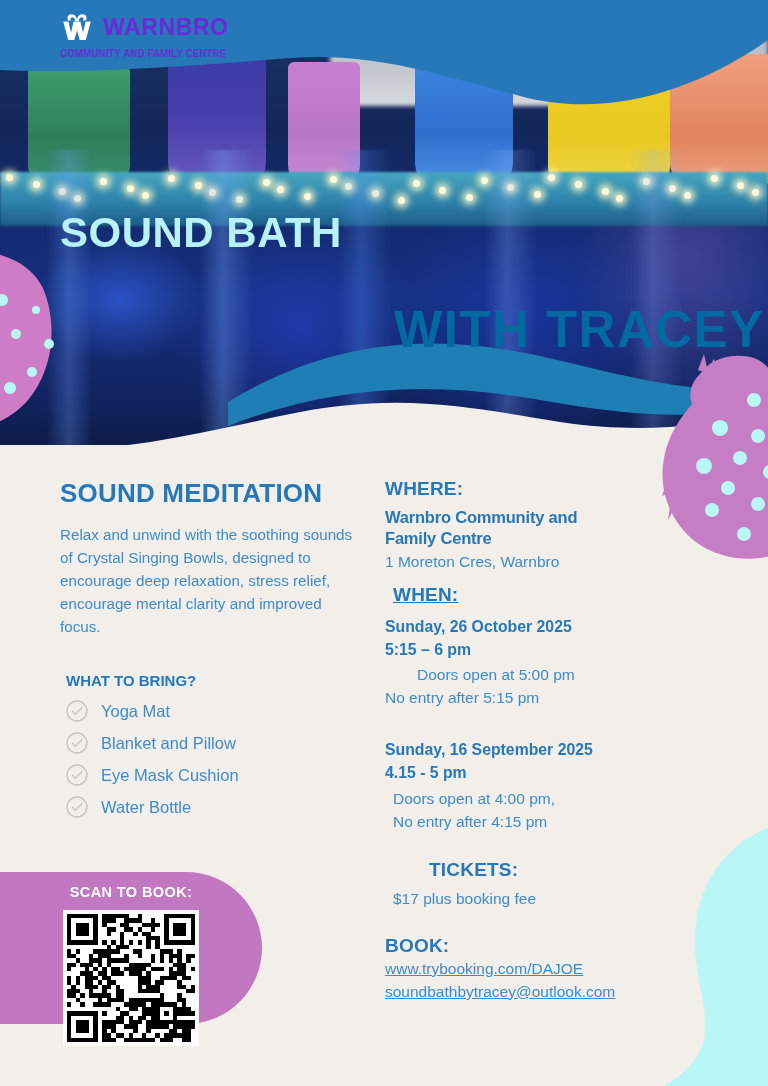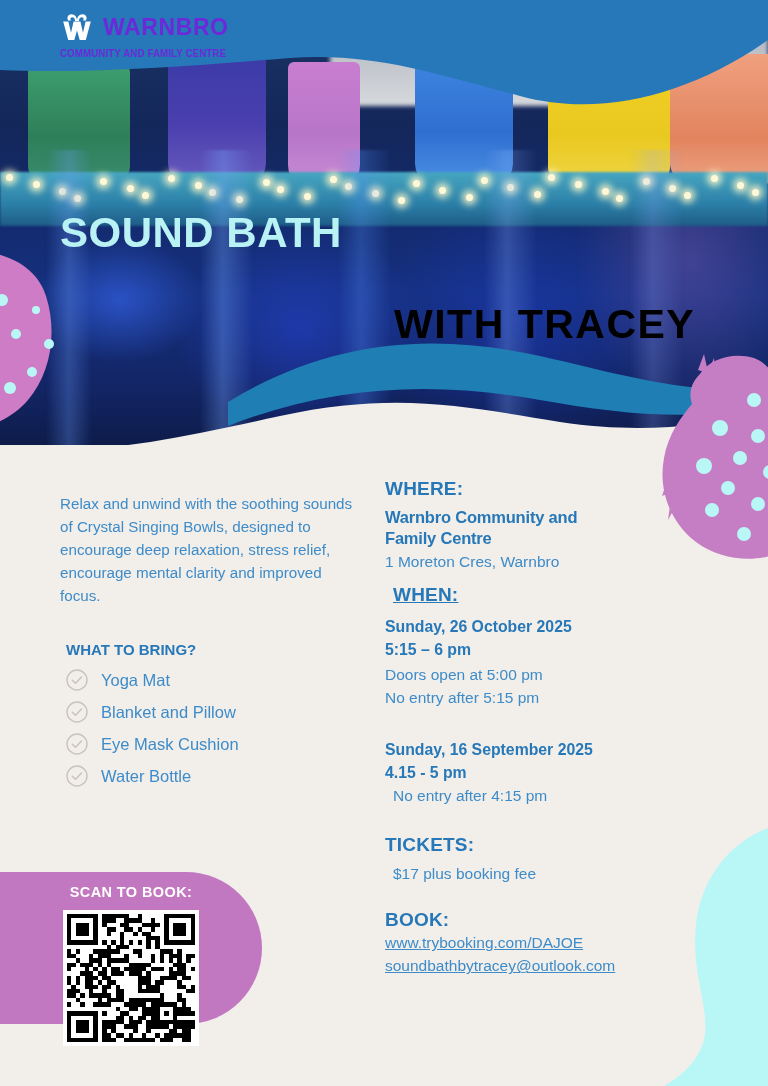--- a/index.html
+++ b/index.html
@@ -91,21 +91,21 @@
   .blob-right { position:absolute; left:648px; top:352px; width:132px; height:212px; z-index:4; }
   .cyan-wave { position:absolute; left:640px; top:828px; width:128px; height:258px; z-index:1; }
 
   
   .title-main {
     position:absolute; left:60px; top:212px; z-index:5;
     font-size:42px; font-weight:bold; color:#b9f2f4; letter-spacing:.5px; line-height:1;
   }
   .title-sub {
     position:absolute; left:394px; top:304px; z-index:5;
-    font-size:41px; font-weight:bold; color:#000000; letter-spacing:1.5px; line-height:1;
+    font-size:51px; font-weight:bold; color:#0369a1; letter-spacing:1.5px; line-height:1;
   }
 
   
   .content { position:absolute; left:0; top:460px; width:768px; z-index:3; }
   .col-left { position:absolute; left:60px; top:18px; width:300px; }
   .col-right { position:absolute; left:385px; top:18px; width:330px; }
 
   .h-blue { color:#2678b8; font-weight:bold; }
   .sec-title { font-size:26px; letter-spacing:.2px; }
   .body-text {
@@ -252,20 +252,21 @@
     <circle cx="96" cy="182" r="7" fill="#b9f7f7"></circle>
   </svg>
 
   <svg class="cyan-wave" viewBox="0 0 128 258" preserveAspectRatio="none">
     <path d="M128,0 C96,12 62,44 56,96 C50,150 74,186 62,218 C54,238 38,250 24,258 L128,258 Z" fill="#b9f7f7"></path>
   </svg>
 
   <div class="content">
 
     <div class="col-left">
+      <div class="h-blue sec-title">SOUND MEDITATION</div>
       <div class="body-text">Relax and unwind with the soothing sounds of Crystal Singing Bowls, designed to encourage deep relaxation, stress relief, encourage mental clarity and improved focus.</div>
 
       <div class="h-blue bring-title">WHAT TO BRING?</div>
       <ul class="bring-list">
         <li>
           <svg class="chk" viewBox="0 0 22 22">
             <circle cx="11" cy="11" r="10" fill="none" stroke="#c8c3bd" stroke-width="1.4"></circle>
             <path d="M6.3 11.2 L9.5 14.3 L15.6 7.9" fill="none" stroke="#c8c3bd" stroke-width="1.5" stroke-linecap="round" stroke-linejoin="round"></path>
           </svg>
           <span>Yoga Mat</span>
@@ -298,31 +299,32 @@
       <div class="h-blue label">WHERE:</div>
       <div class="strong-line" style="margin-top:7px;">Warnbro Community and</div>
       <div class="strong-line">Family Centre</div>
       <div class="plain-line" style="margin-top:2px;">1 Moreton Cres, Warnbro</div>
 
       <div class="h-blue label indent" style="margin-top:10px;text-decoration:underline;">WHEN:</div>
 
       <div style="margin-top:10px;">
         <div class="bold-line">Sunday, 26 October 2025</div>
         <div class="bold-line">5:15 – 6 pm</div>
-        <div class="plain-line" style="margin-top:3px;">Doors open at 5:00 pm</div>
+        <div class="plain-line" style="margin-top:3px;margin-left:32px;">Doors open at 5:00 pm</div>
         <div class="plain-line">No entry after 5:15 pm</div>
       </div>
 
       <div style="margin-top:30px;">
         <div class="bold-line">Sunday, 16 September 2025</div>
         <div class="bold-line">4.15 - 5 pm</div>
+        <div class="plain-line indent" style="margin-top:3px;">Doors open at 4:00 pm,</div>
         <div class="plain-line indent">No entry after 4:15 pm</div>
       </div>
 
-      <div class="h-blue label" style="margin-top:26px;">TICKETS:</div>
+      <div class="h-blue label" style="margin-top:26px;margin-left:44px;">TICKETS:</div>
       <div class="plain-line indent" style="margin-top:7px;">$17 plus booking fee</div>
 
       <div class="h-blue label" style="margin-top:24px;">BOOK:</div>
       <a class="link-line" href="#">www.trybooking.com/DAJOE</a>
       <a class="link-line" href="#">soundbathbytracey@outlook.com</a>
     </div>
   </div>
 
   <div class="qr-panel">
     <div class="qr-caption">SCAN TO BOOK:</div>

